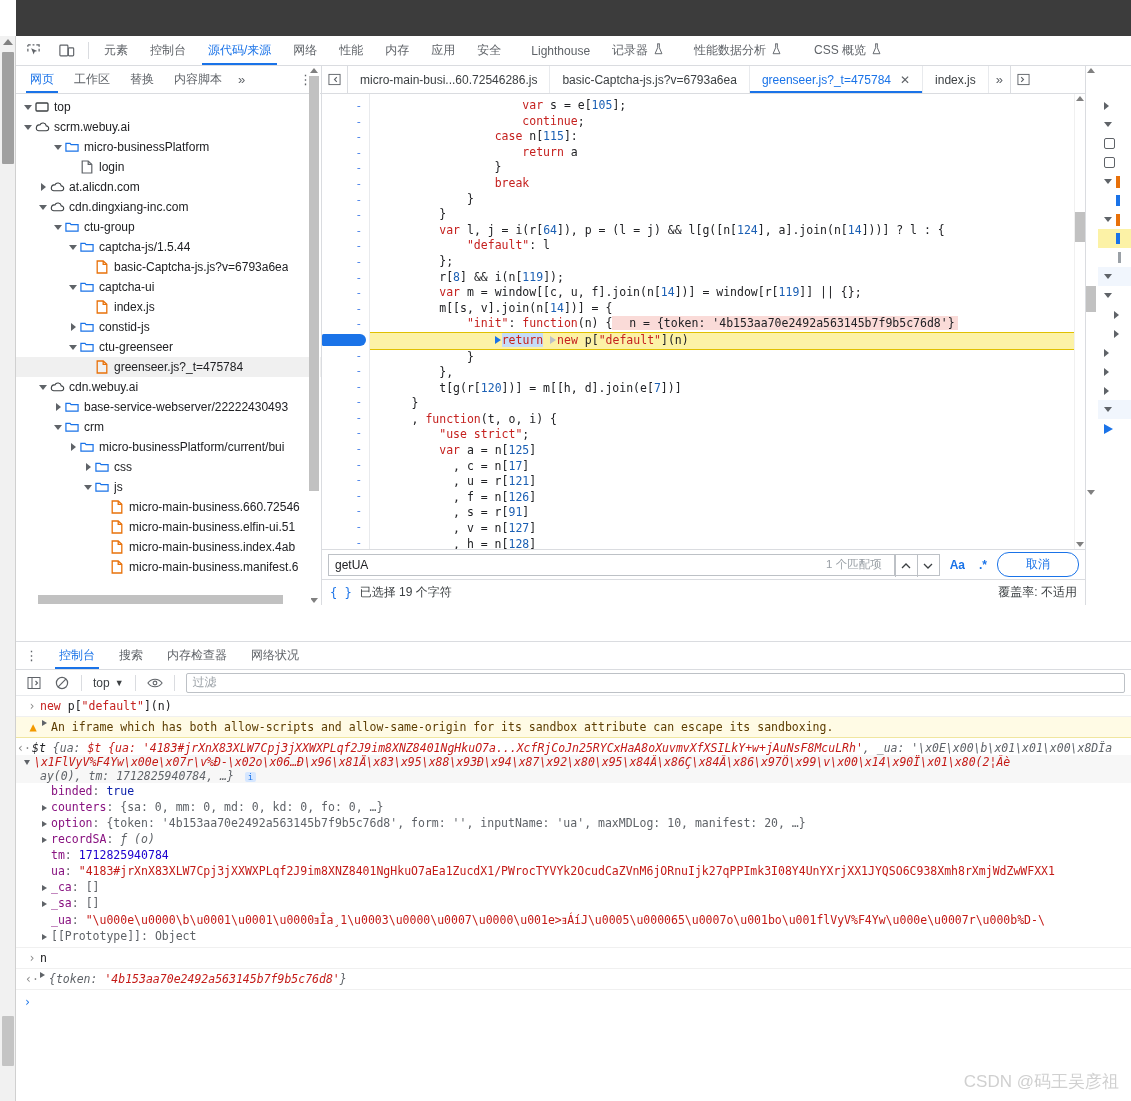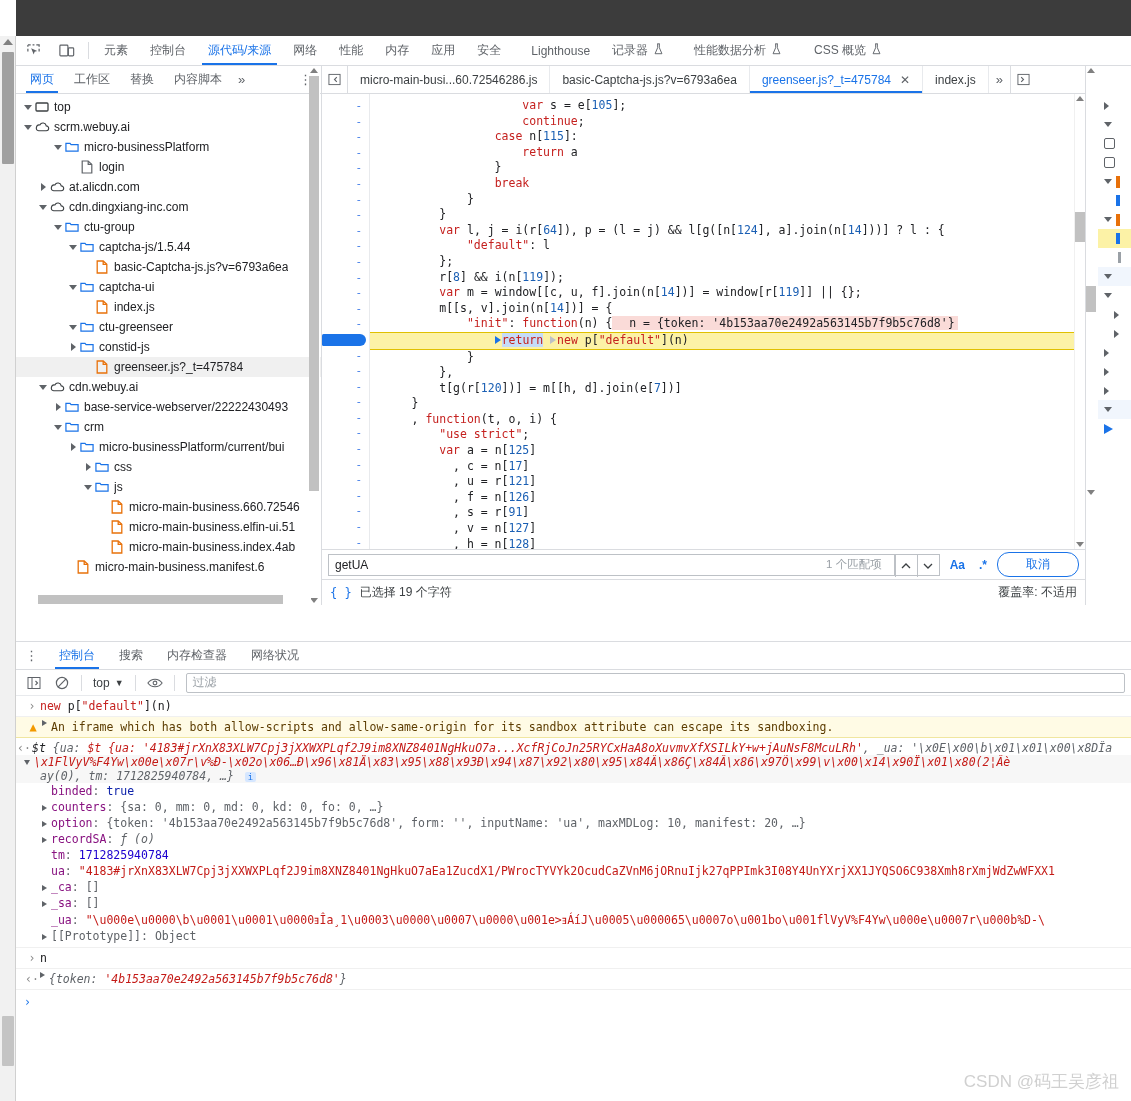--- a/index.html
+++ b/index.html
@@ -356,39 +356,39 @@
               <span class="tico">
                 <svg width="12" height="14" viewBox="0 0 12 14">
                   <path d="M1.2 1h6l3.6 3.4V13H1.2z" stroke="#e8710a" fill="none" stroke-width="1.3"></path>
                   <path d="M7.2 1v3.4h3.6" stroke="#e8710a" fill="none" stroke-width="1.3"></path>
                 </svg>
               </span>
               <span class="tlabel">index.js</span>
             </div>
             <div class="trow" style="padding-left: 51px;">
               <span class="tw">
+                <span class="caret-r"></span>
+              </span>
+              <span class="tico">
+                <svg width="14" height="12" viewBox="0 0 15 12">
+                  <path d="M1 2.2h4.4l1.1 1.3H14v7H1z" stroke="#1a73e8" fill="none" stroke-width="1.3"></path>
+                </svg>
+              </span>
+              <span class="tlabel">constid-js</span>
+            </div>
+            <div class="trow" style="padding-left: 51px;">
+              <span class="tw">
                 <span class="caret-d"></span>
               </span>
               <span class="tico">
                 <svg width="14" height="12" viewBox="0 0 15 12">
                   <path d="M1 2.2h4.4l1.1 1.3H14v7H1z" stroke="#1a73e8" fill="none" stroke-width="1.3"></path>
                 </svg>
               </span>
               <span class="tlabel">ctu-greenseer</span>
-            </div>
-            <div class="trow" style="padding-left: 51px;">
-              <span class="tw">
-                <span class="caret-r"></span>
-              </span>
-              <span class="tico">
-                <svg width="14" height="12" viewBox="0 0 15 12">
-                  <path d="M1 2.2h4.4l1.1 1.3H14v7H1z" stroke="#1a73e8" fill="none" stroke-width="1.3"></path>
-                </svg>
-              </span>
-              <span class="tlabel">constid-js</span>
             </div>
             <div class="trow sel" style="padding-left: 66px;">
               <span class="tw"></span>
               <span class="tico">
                 <svg width="12" height="14" viewBox="0 0 12 14">
                   <path d="M1.2 1h6l3.6 3.4V13H1.2z" stroke="#e8710a" fill="none" stroke-width="1.3"></path>
                   <path d="M7.2 1v3.4h3.6" stroke="#e8710a" fill="none" stroke-width="1.3"></path>
                 </svg>
               </span>
               <span class="tlabel">greenseer.js?_t=475784</span>
@@ -482,21 +482,21 @@
             <div class="trow" style="padding-left: 81px;">
               <span class="tw"></span>
               <span class="tico">
                 <svg width="12" height="14" viewBox="0 0 12 14">
                   <path d="M1.2 1h6l3.6 3.4V13H1.2z" stroke="#e8710a" fill="none" stroke-width="1.3"></path>
                   <path d="M7.2 1v3.4h3.6" stroke="#e8710a" fill="none" stroke-width="1.3"></path>
                 </svg>
               </span>
               <span class="tlabel">micro-main-business.index.4ab</span>
             </div>
-            <div class="trow" style="padding-left: 47px;">
+            <div class="trow" style="padding-left: 81px;">
               <span class="tw"></span>
               <span class="tico">
                 <svg width="12" height="14" viewBox="0 0 12 14">
                   <path d="M1.2 1h6l3.6 3.4V13H1.2z" stroke="#e8710a" fill="none" stroke-width="1.3"></path>
                   <path d="M7.2 1v3.4h3.6" stroke="#e8710a" fill="none" stroke-width="1.3"></path>
                 </svg>
               </span>
               <span class="tlabel">micro-main-business.manifest.6</span>
             </div>
           </div>

